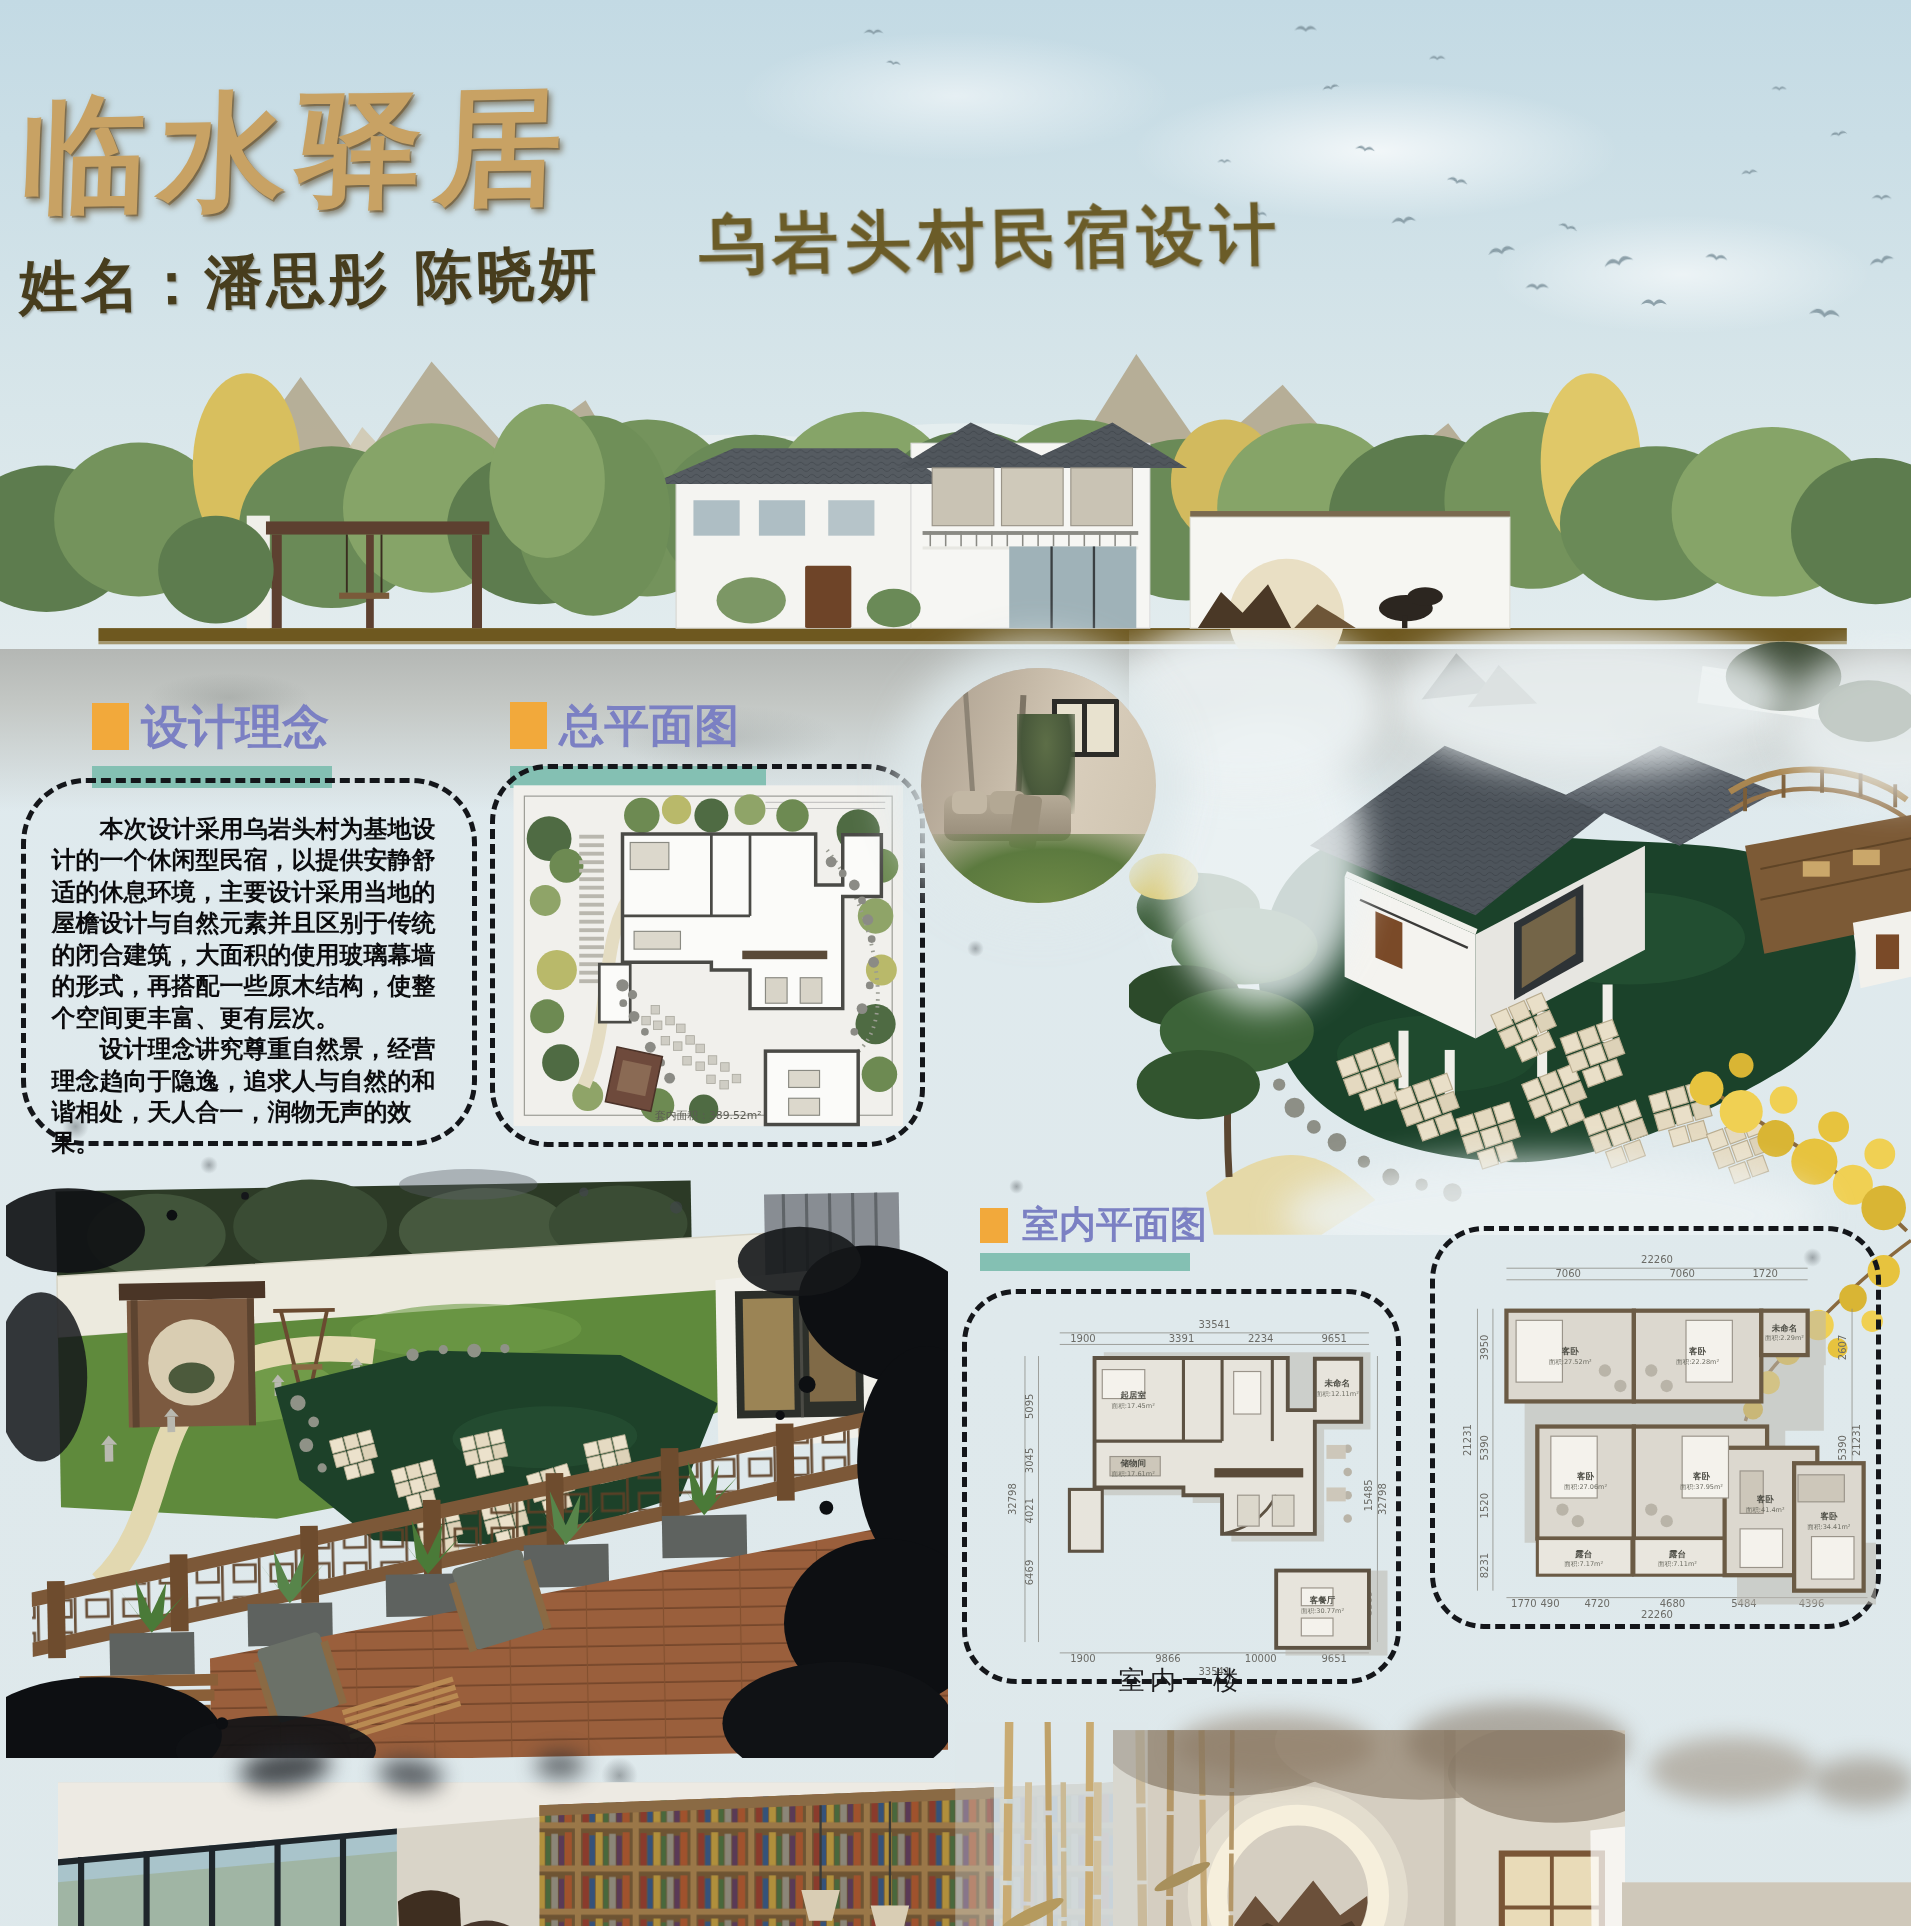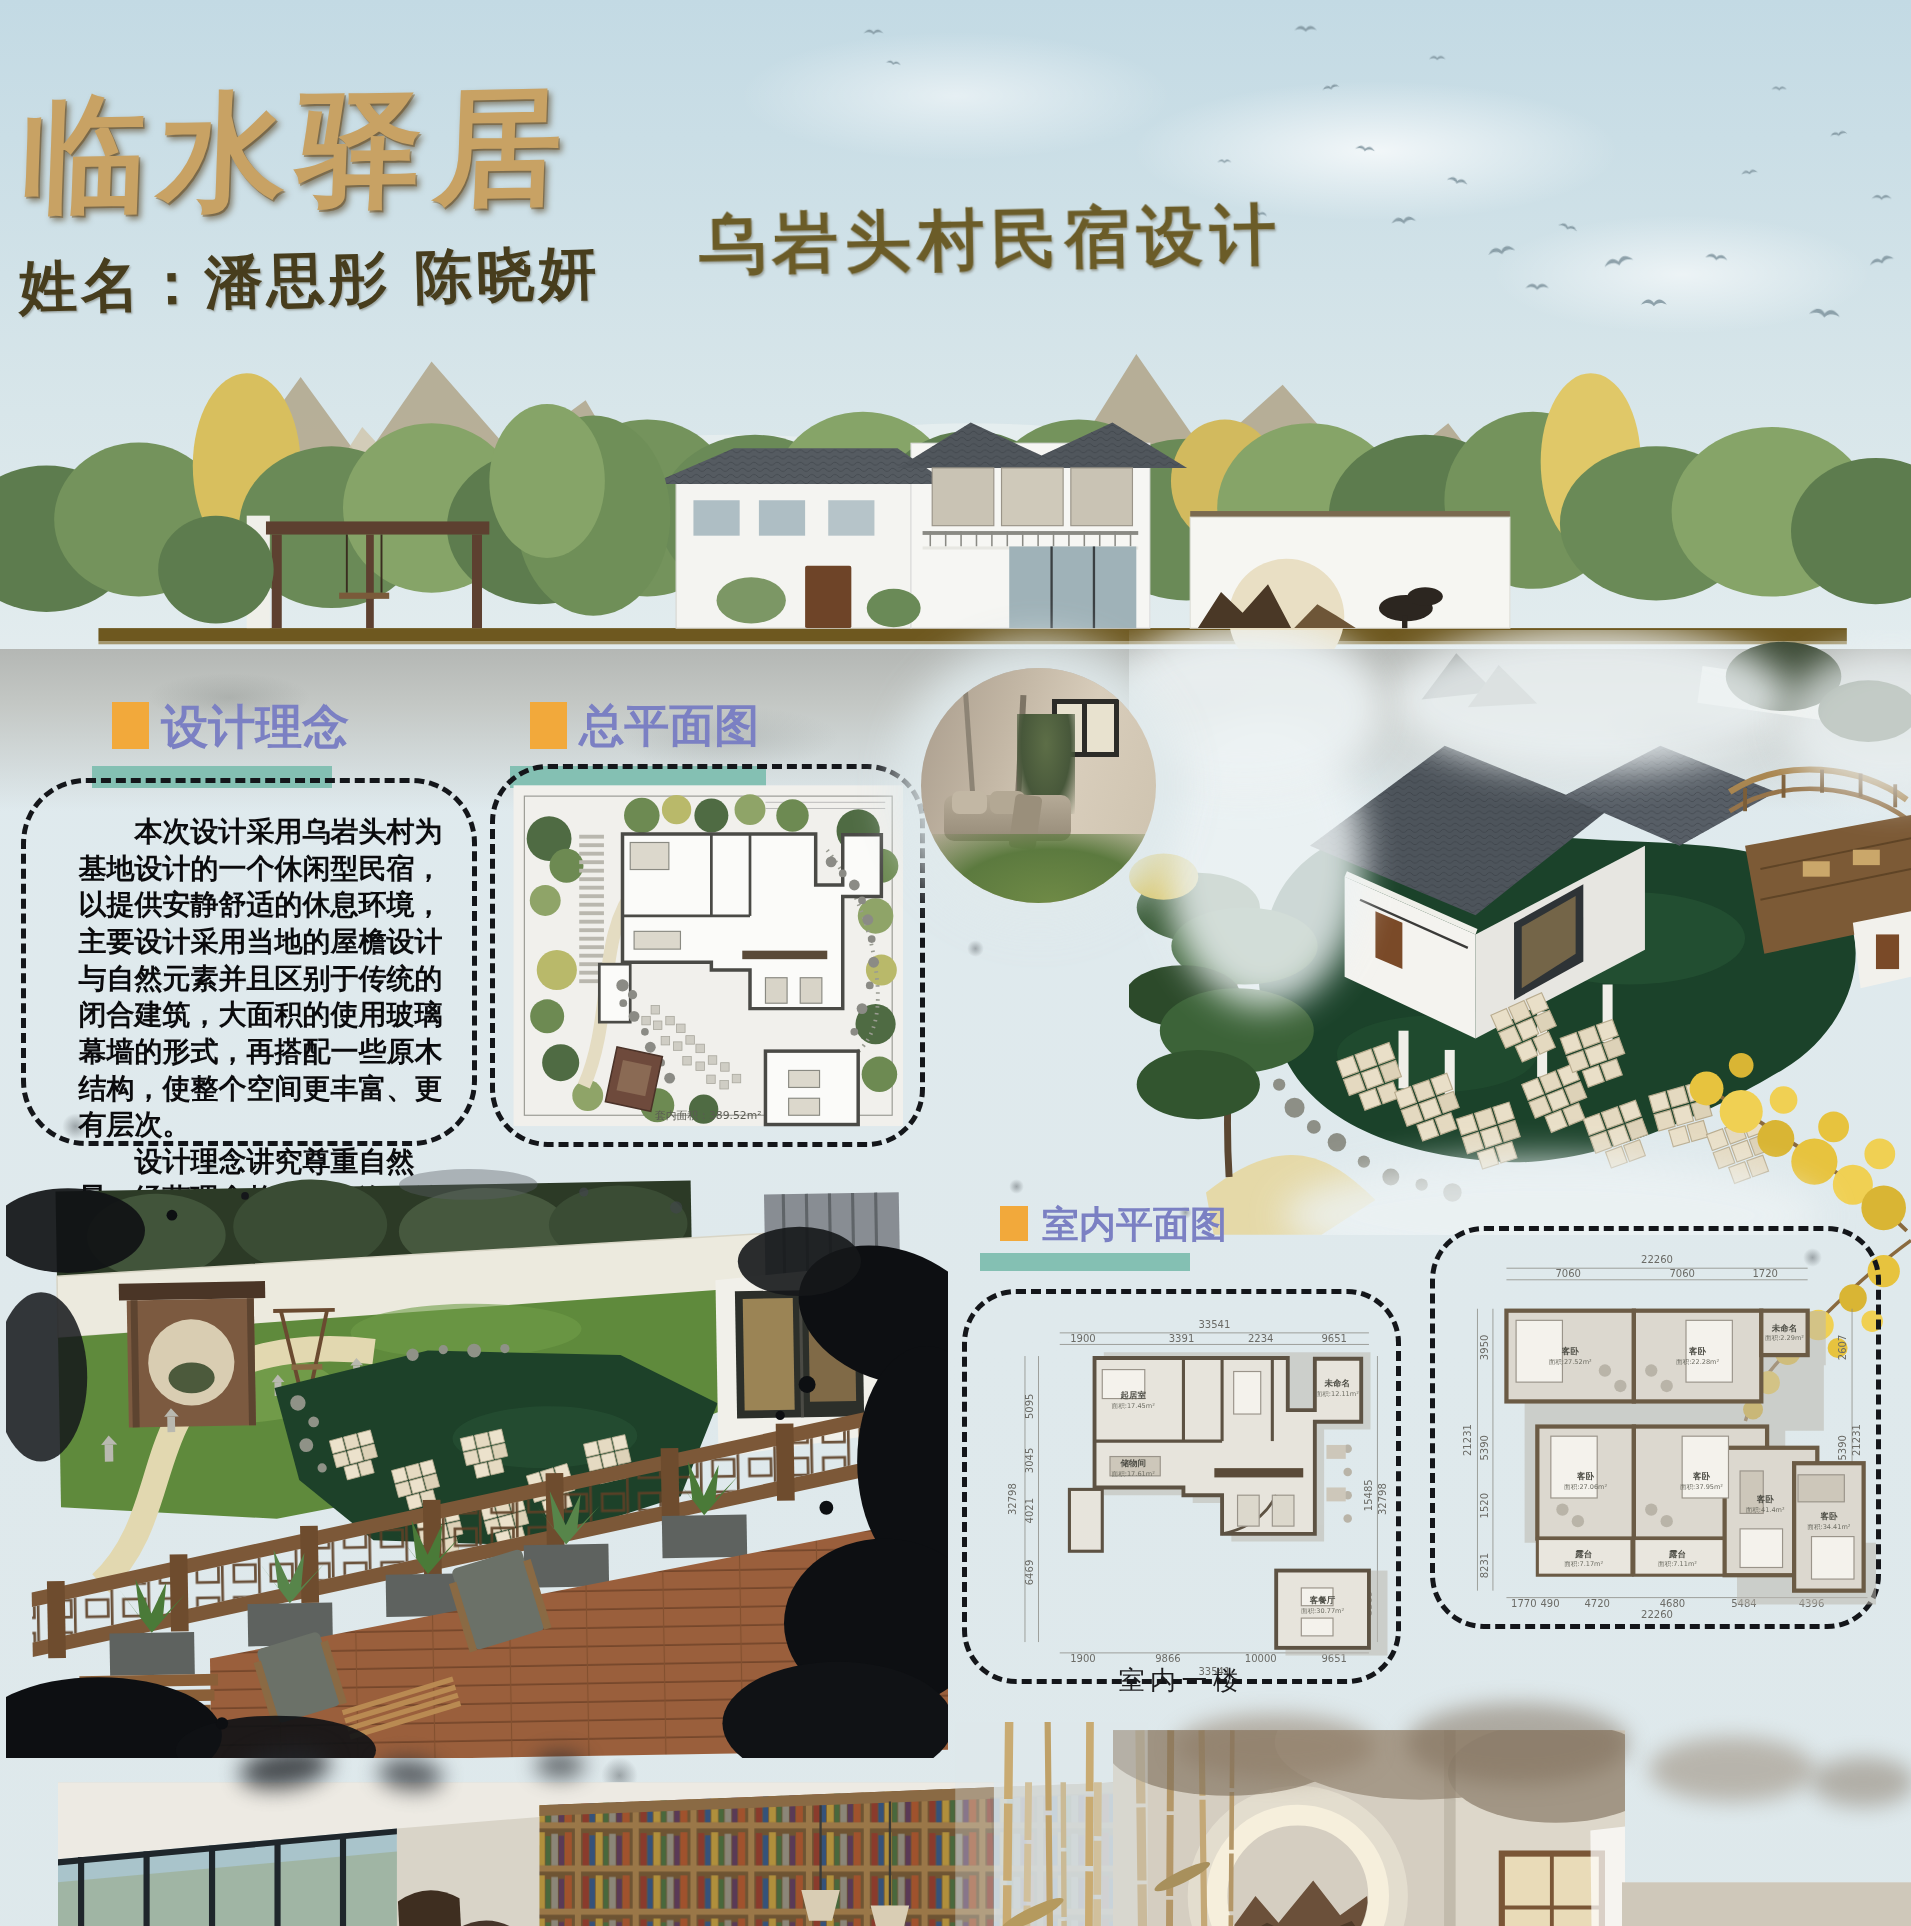--- a/index.html
+++ b/index.html
@@ -21,26 +21,26 @@
       radial-gradient(ellipse 146px 42px at 64% 35%,rgba(120,124,120,.2),transparent 70%),
       radial-gradient(ellipse 131px 39px at 88% 50%,rgba(110,115,112,.22),transparent 70%),
       linear-gradient(180deg,#b4b7b4 0%,#c4c8c5 35%,rgba(223,233,236,0) 100%);}
   .main-title{left:21px;top:81px;width:616px;font-size:127px;font-weight:bold;line-height:1.1;
     letter-spacing:10.8px;color:#c8a264;transform:rotate(-1deg) skewX(-3deg);
     text-shadow:3.9px 4.6px 6.2px rgba(84,62,26,.6),1.5px 1.9px 0 rgba(140,108,56,.55);}
   .subtitle{left:699px;top:195px;font-size:66px;font-weight:bold;color:#6b5c28;letter-spacing:7px;
     transform:rotate(-1deg);text-shadow:1.2px 1.5px 2.3px rgba(60,50,20,.35);}
   .authors{left:18.5px;top:242px;font-size:58px;font-weight:bold;color:#473d1d;letter-spacing:3.9px;
     transform:rotate(-1.5deg);text-shadow:1.2px 1.5px 1.9px rgba(40,34,12,.3);}
-  .sec-hdr{display:flex;align-items:flex-start;gap:12.3px;margin-left:20px;}
+  .sec-hdr{display:flex;align-items:center;gap:12.3px;}
   .sec-hdr .sq{display:inline-block;background:#f2a93b;}
   .sec-hdr .txt{color:#7b80c3;font-weight:bold;line-height:1.05;}
   .sec-bar{background:#84c0b3;}
   .dash-box{border:5.8px dashed #14161a;border-radius:65px;}
-  .concept-text{font-size:28px;line-height:1.31;color:#0b0b0d;font-weight:600;margin-left:27px;}
+  .concept-text{font-size:24px;line-height:1.31;color:#0b0b0d;font-weight:600;}
   .concept-text p{margin:0;text-indent:2em;}
   .floor-label{font-size:26px;font-weight:normal;color:#1b1b1d;letter-spacing:5.4px;text-align:center;}
   .circle-photo{width:235px;height:235px;border-radius:50%;overflow:hidden;
     box-shadow:0 0 42px 27px rgba(223,233,236,.92);}
   .speck{border-radius:50%;opacity:.45;background:radial-gradient(circle,#4a5054 0%,rgba(74,80,84,0) 70%);}
   .blob{border-radius:50%;filter:blur(10.8px);}
   svg text{font-family:"DejaVu Sans","Liberation Sans",sans-serif;}
   .dim{font-size:26px;fill:#6b6b66;}
   .room-name{font-size:22px;fill:#4e4e46;font-weight:bold;}
   .room-area{font-size:17px;fill:#6e6e64;}

